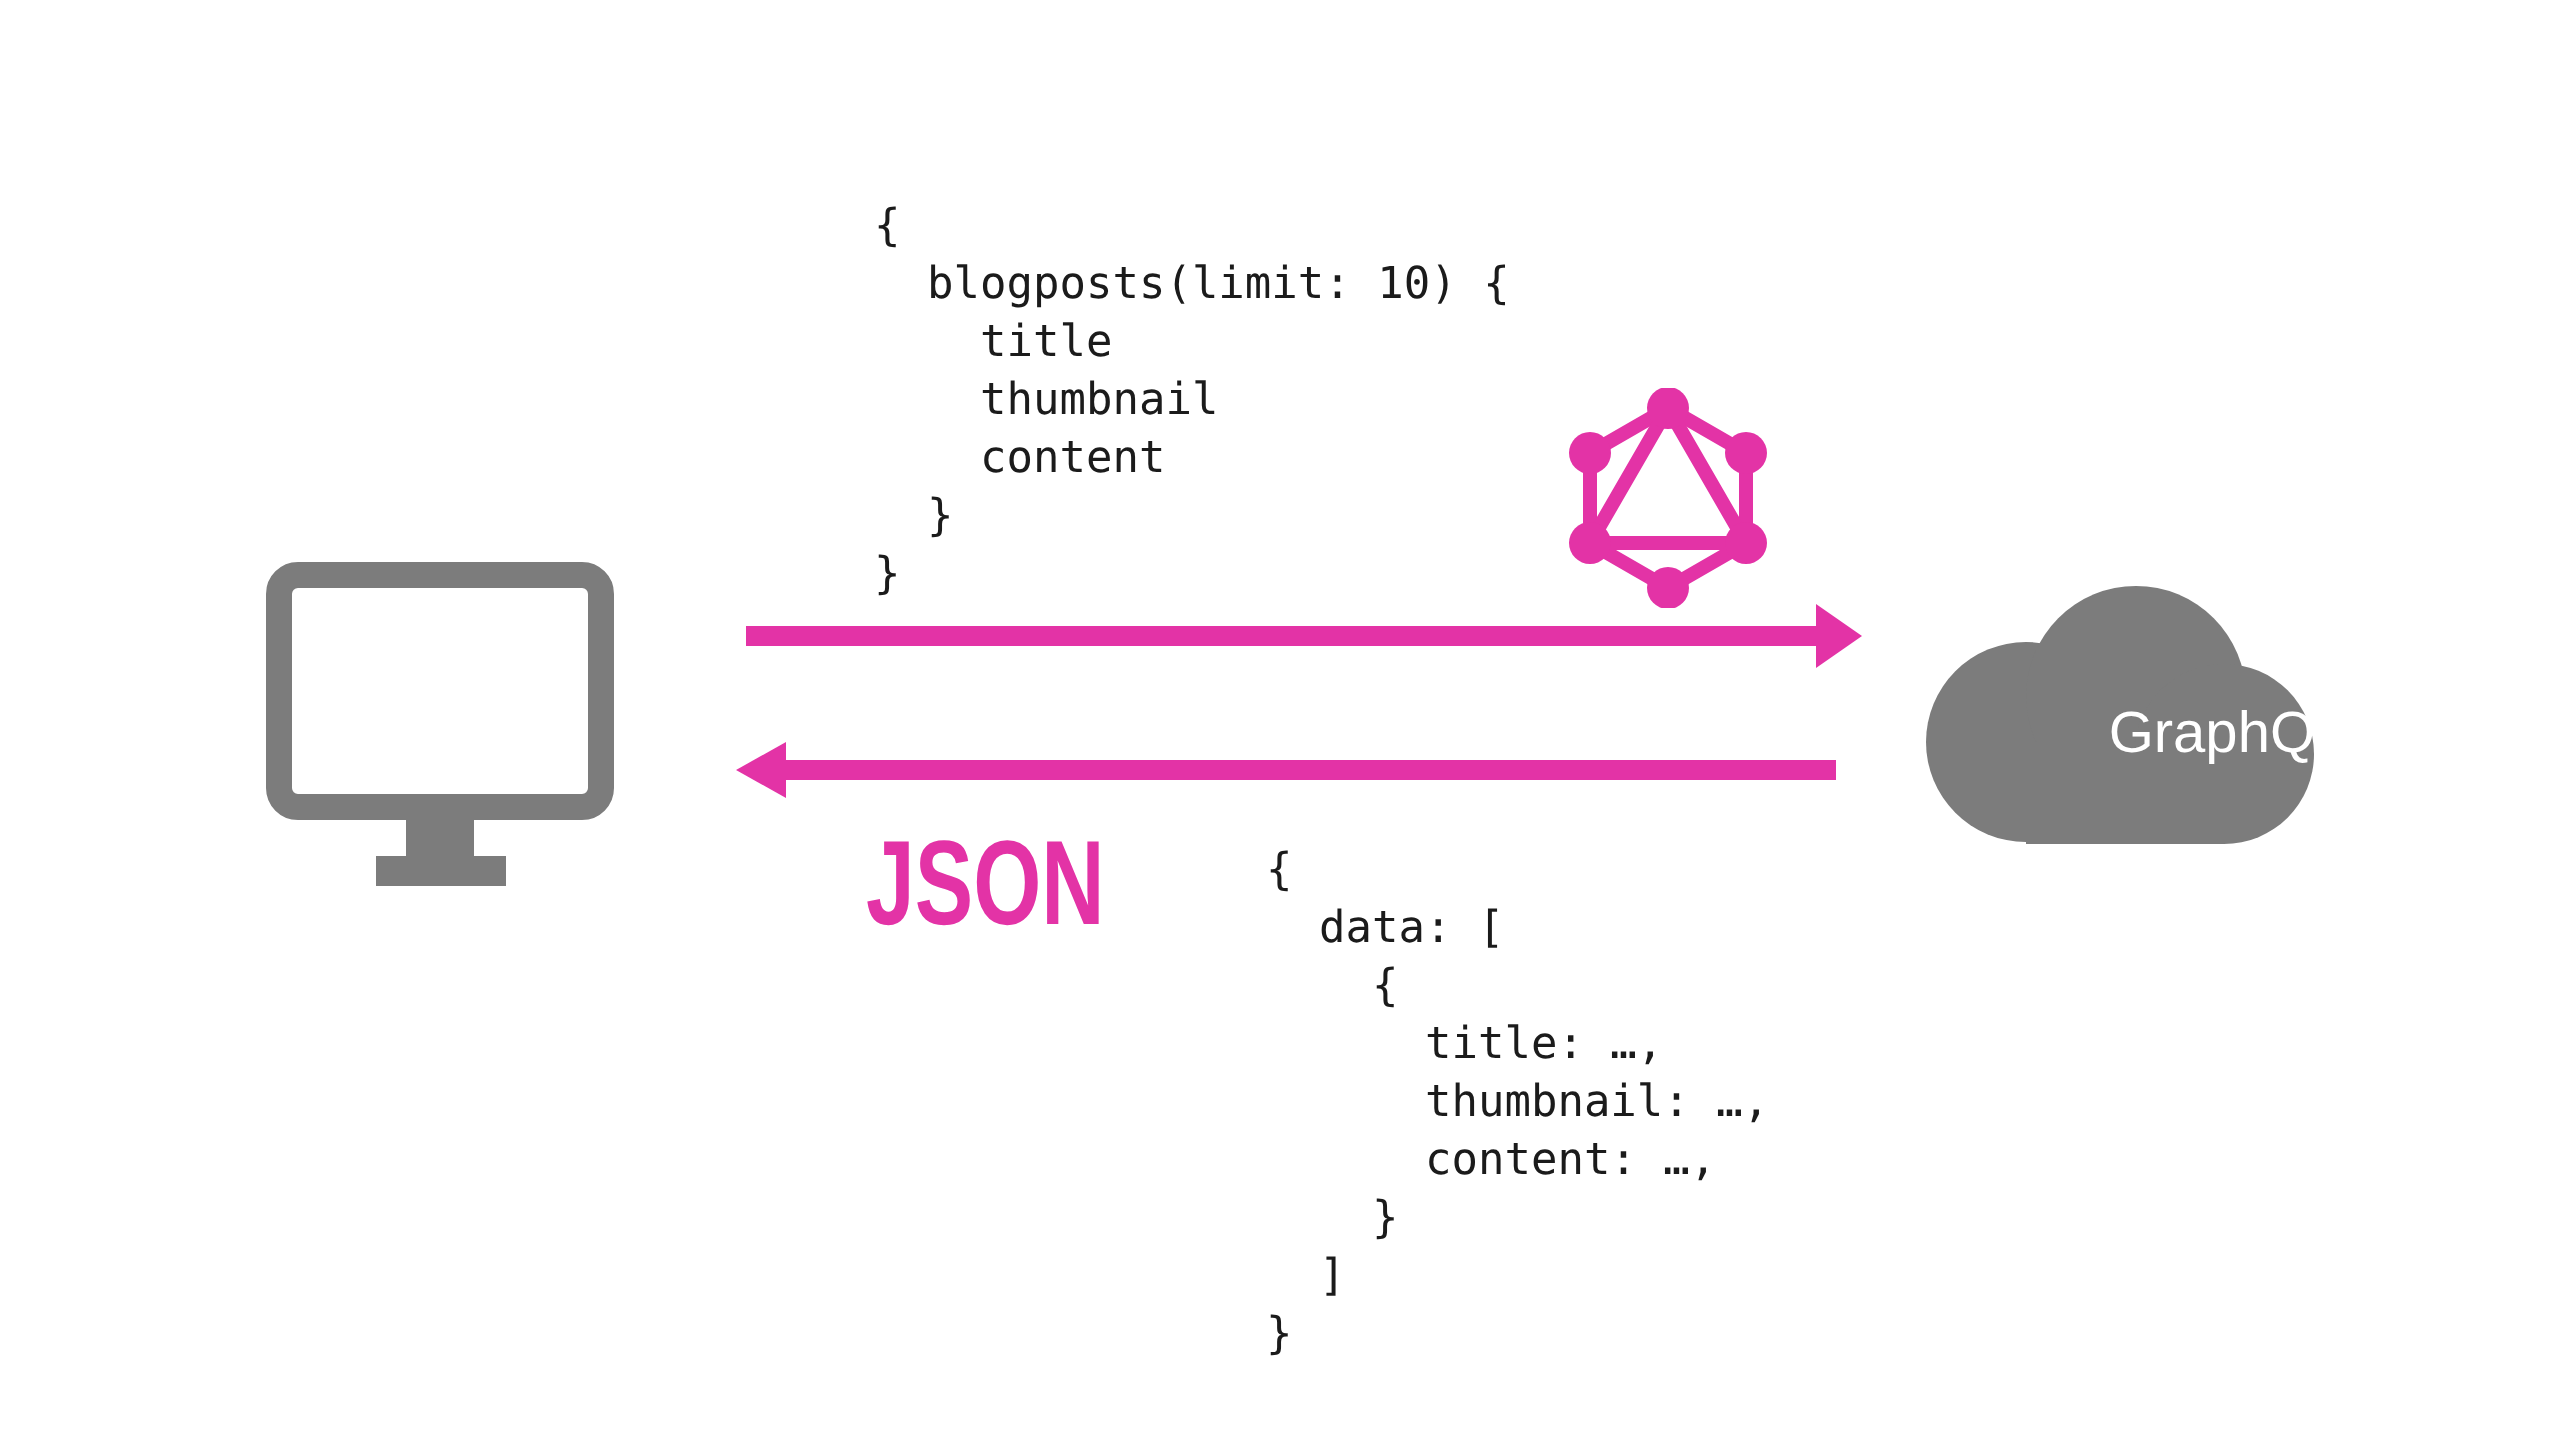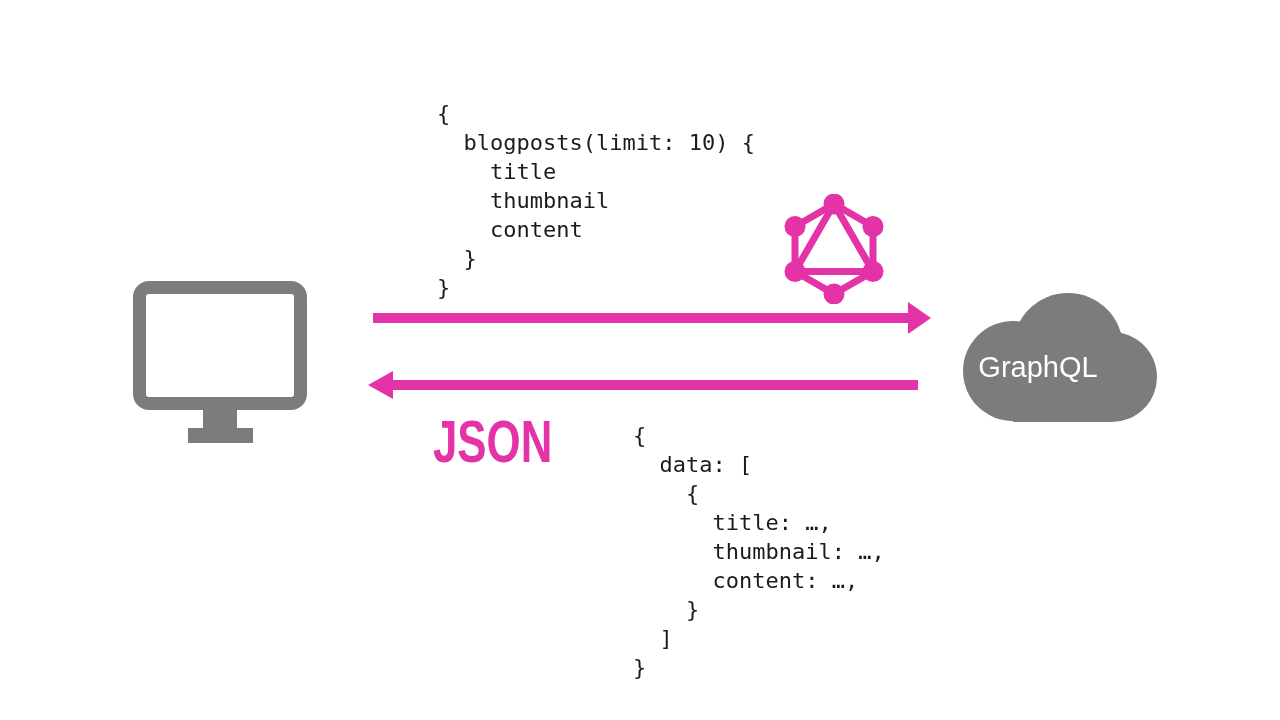--- a/index.html
+++ b/index.html
@@ -81,21 +81,21 @@
 
   
   .cloud-svg {
     position: absolute;
     left: 963px; top: 293px;
     width: 194px; height: 129px;
   }
   .cloud-svg .body { fill: #7c7c7c; }
   .cloud-label {
     position: absolute;
-    left: 941px; top: 351px;
+    left: 1017px; top: 351px;
     width: 194px;
     text-align: center;
     font-size: 29px;
     font-weight: 400;
     color: #ffffff;
   }
 </style>
 </head>
 <body>
 

